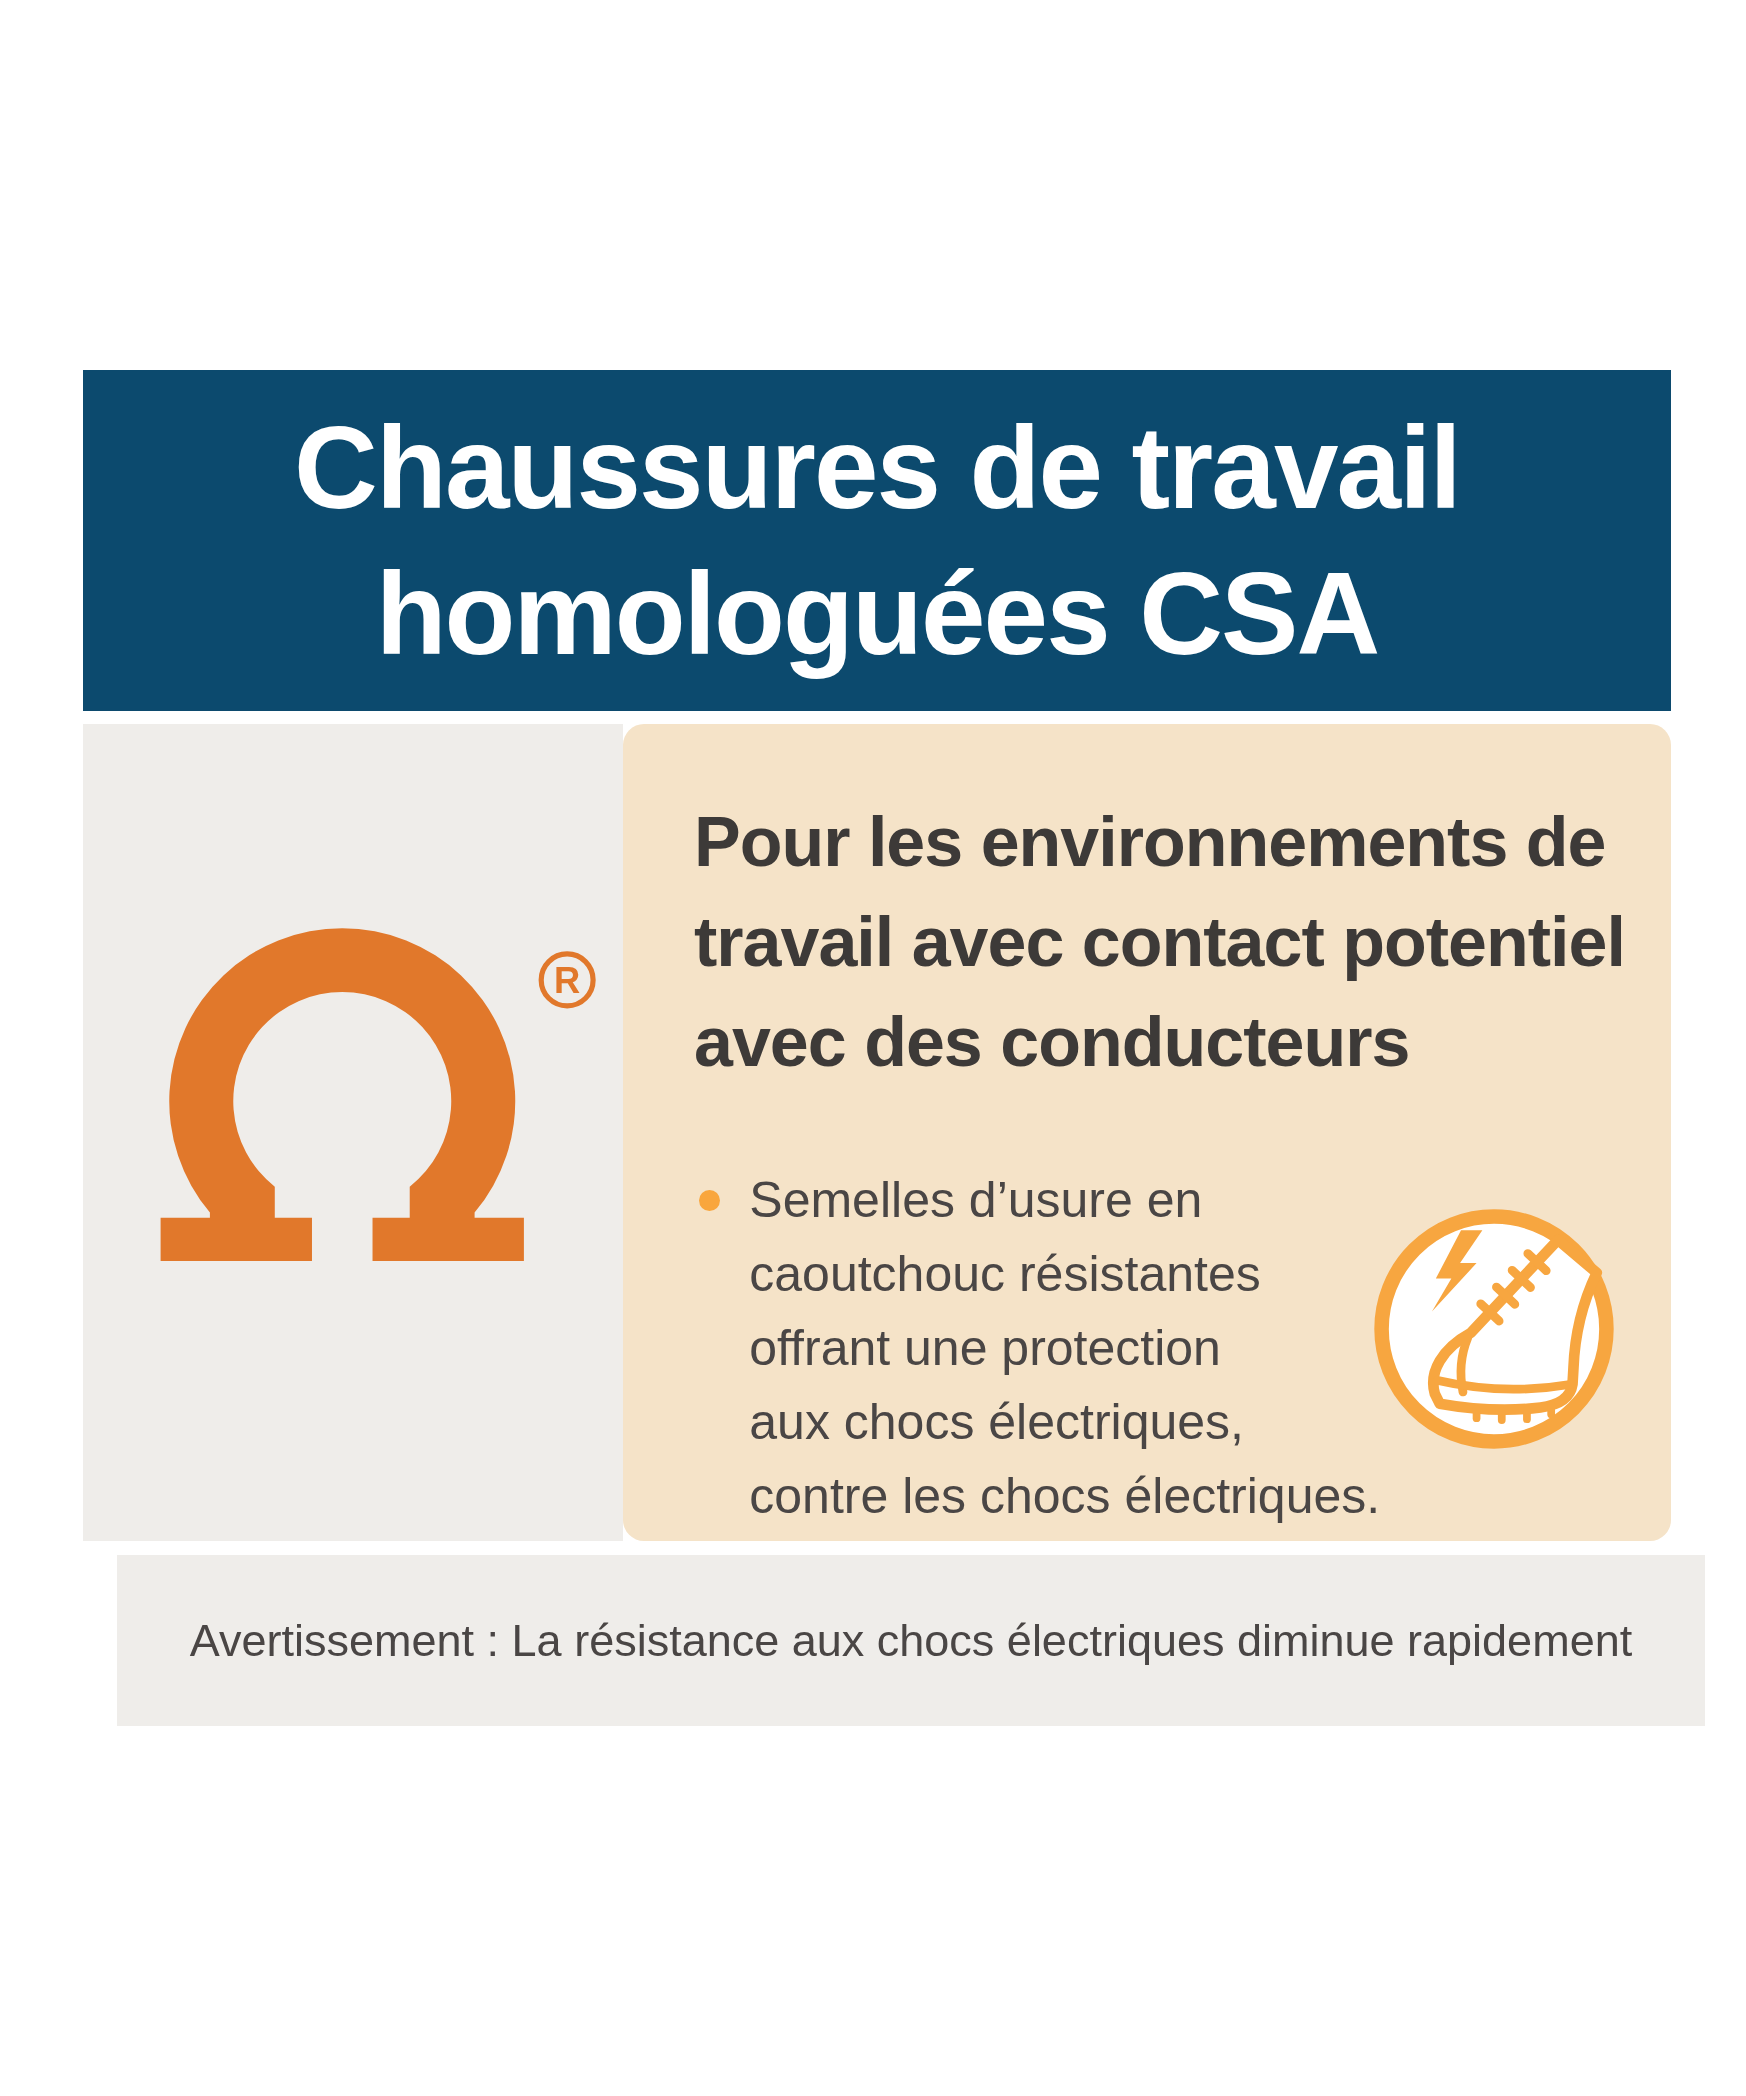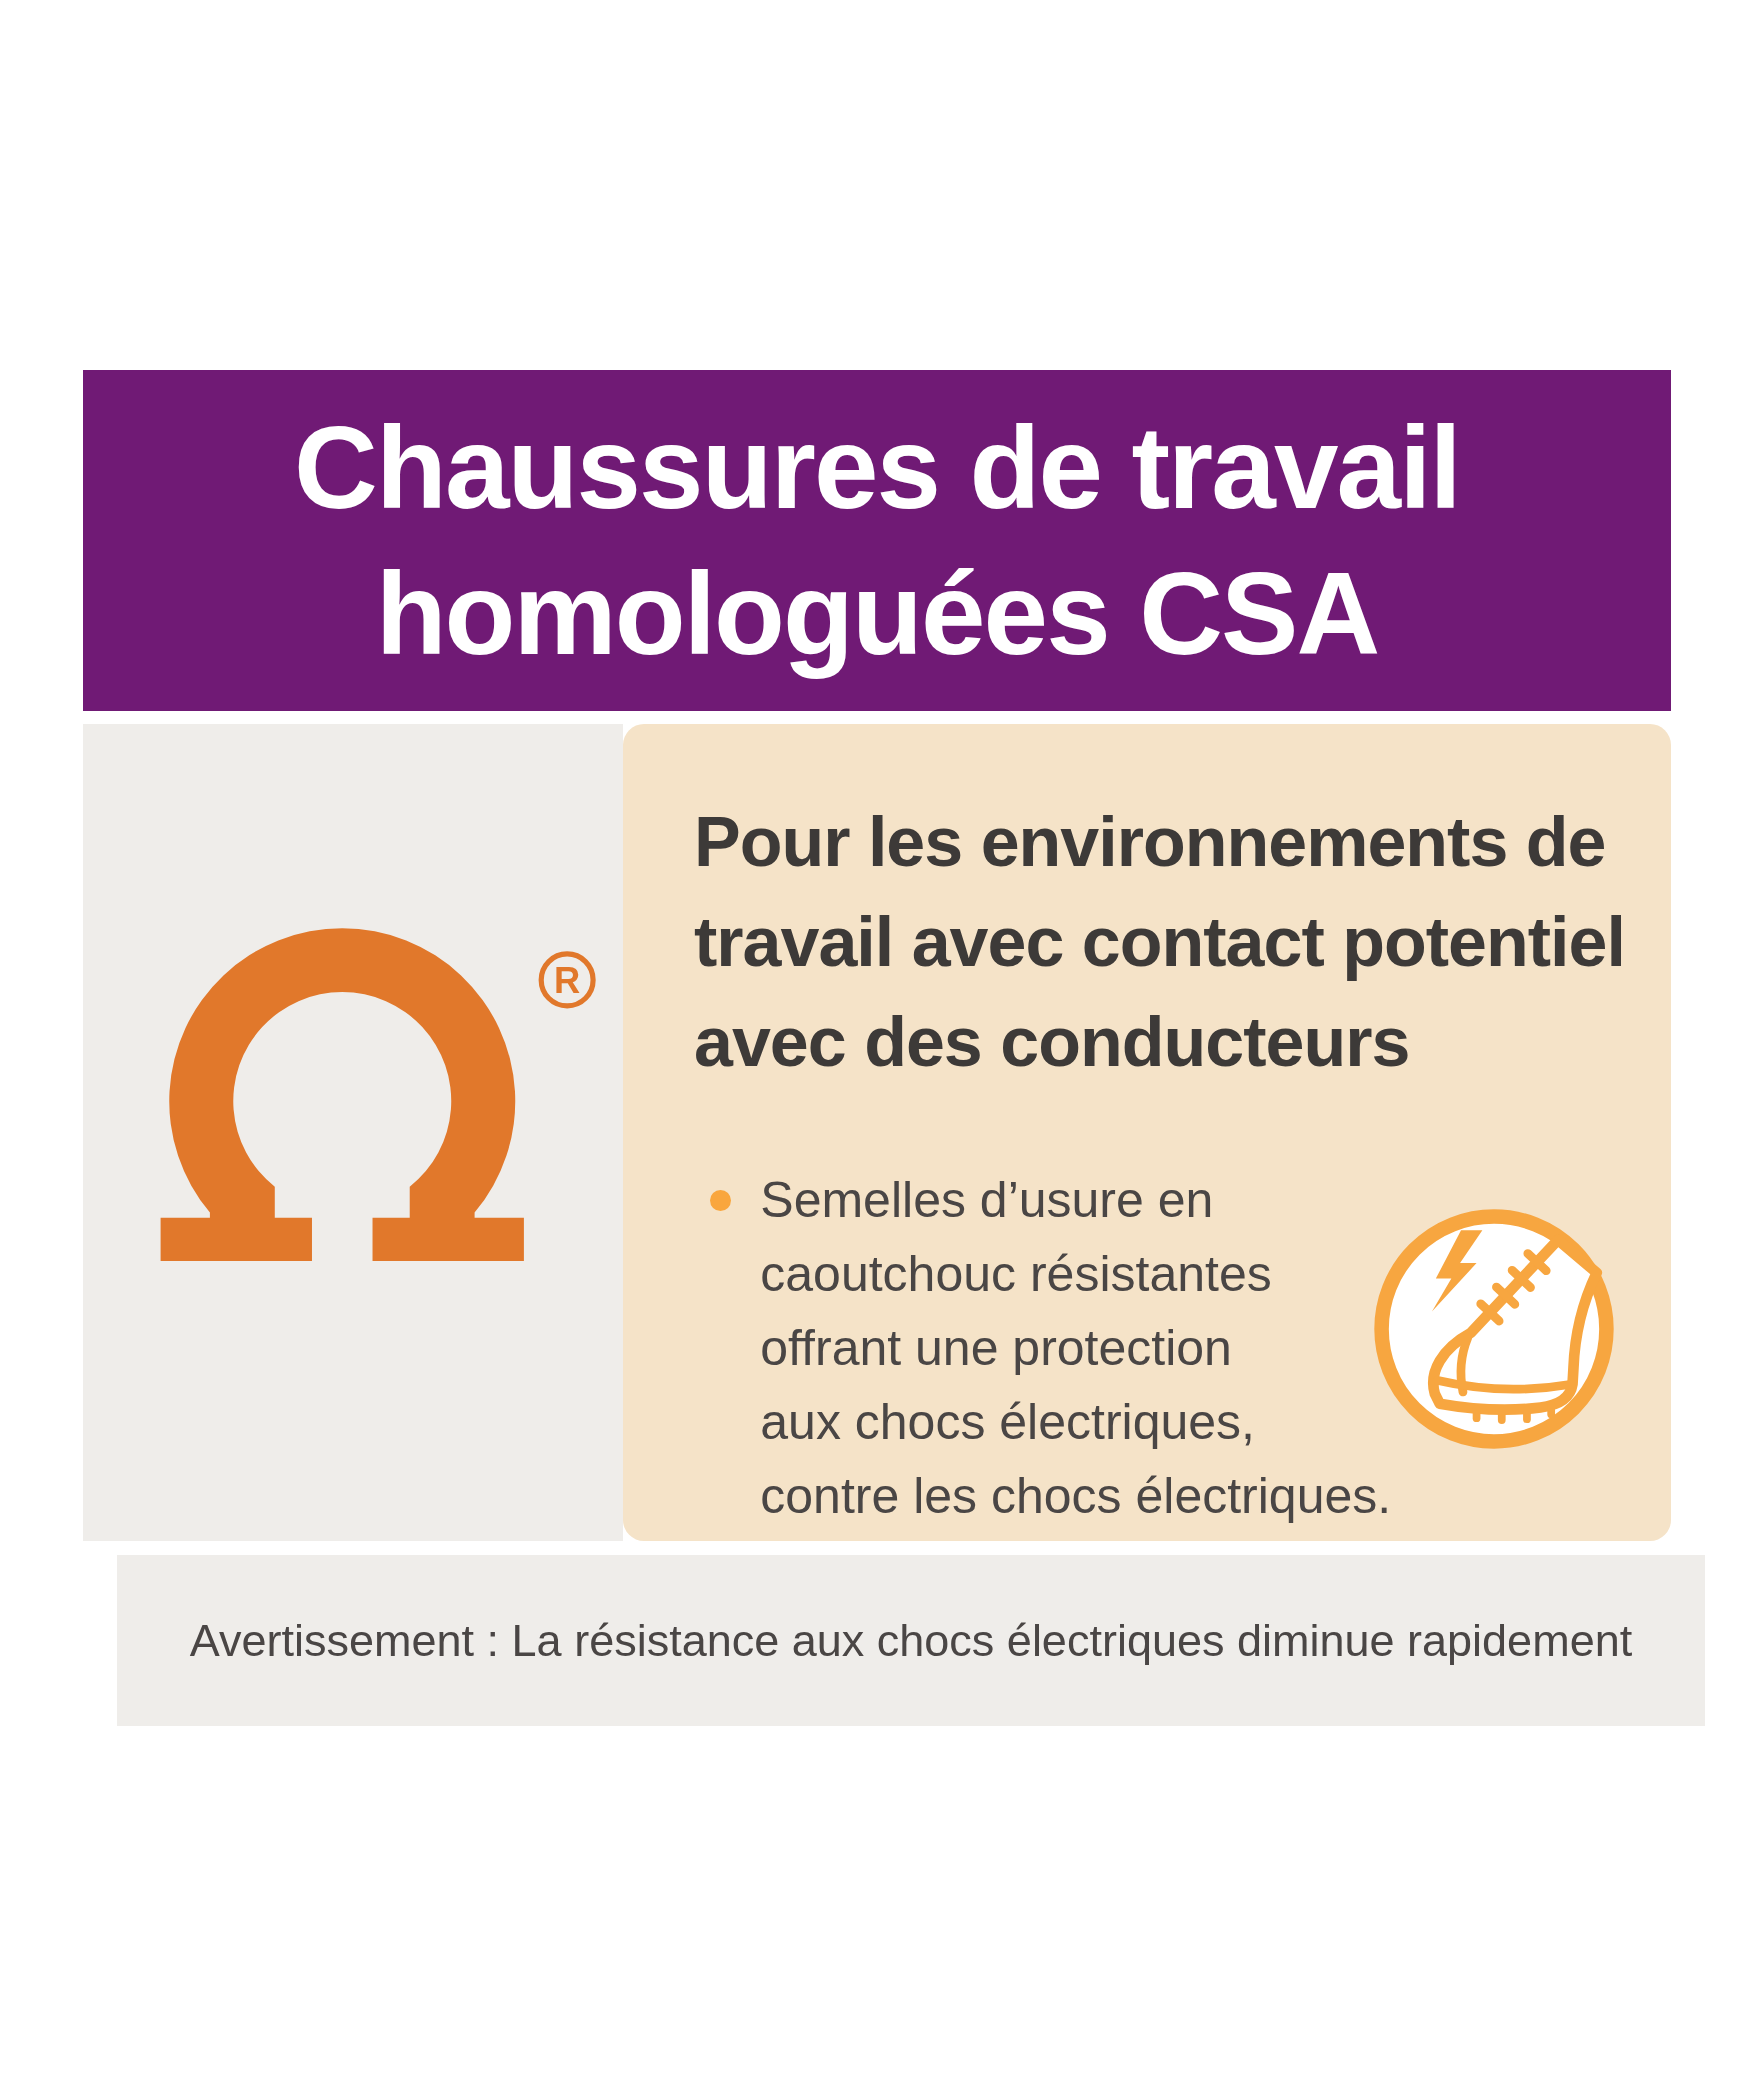--- a/index.html
+++ b/index.html
@@ -1,36 +1,36 @@
 <!DOCTYPE html>
 <html><head>
 <meta charset="utf-8">
 <style>
   html,body{margin:0;padding:0;background:#ffffff;}
   .page{position:relative;width:1747px;height:2096px;background:#ffffff;
         font-family:"Liberation Sans",sans-serif;overflow:hidden;}
 
   
   .header-band{position:absolute;left:83px;top:370px;width:1588px;height:341px;
-        background:#701a75;display:flex;flex-direction:column;align-items:center;justify-content:center;}
+        background:#0c4a6e;display:flex;flex-direction:column;align-items:center;justify-content:center;}
   .header-line{color:#ffffff;font-weight:bold;font-size:116px;line-height:146px;
         letter-spacing:-1.9px;white-space:nowrap;}
 
   
   .main{position:absolute;left:83px;top:724px;width:1588px;height:817px;display:flex;}
   .left-panel{position:relative;width:540px;height:817px;background:#EFEDEA;flex:none;}
   .right-panel{position:relative;width:1048px;height:817px;background:#F5E3C8;flex:none;border-radius:21px;}
 
   .omega-svg{position:absolute;left:60px;top:204px;width:485px;height:346px;}
 
   .rp-heading{position:absolute;left:71px;top:68px;}
   .rp-heading-line{font-size:70px;line-height:100px;font-weight:bold;color:#3D3A38;
         letter-spacing:-1px;white-space:nowrap;}
 
-  .bullet-row{position:absolute;left:87px;top:439px;display:flex;align-items:flex-start;}
+  .bullet-row{position:absolute;left:76px;top:439px;display:flex;align-items:flex-start;}
   .bullet-dot{width:21.3px;height:21.3px;border-radius:50%;background:#F9A63D;margin-top:27px;flex:none;}
   .bullet-lines{margin-left:29px;}
   .bullet-line{font-size:50px;line-height:74px;color:#4A4645;white-space:nowrap;}
 
   .boot-icon{position:absolute;left:745px;top:479px;width:252px;height:252px;}
 
   
   .warning-bar{position:absolute;left:83px;top:1555px;width:1588px;height:171px;
         background:#EFEDEA;display:flex;flex-direction:column;align-items:center;justify-content:center;margin-left:34px;}
   .warning-line{font-size:45px;line-height:70px;color:#4A4645;white-space:nowrap;}

